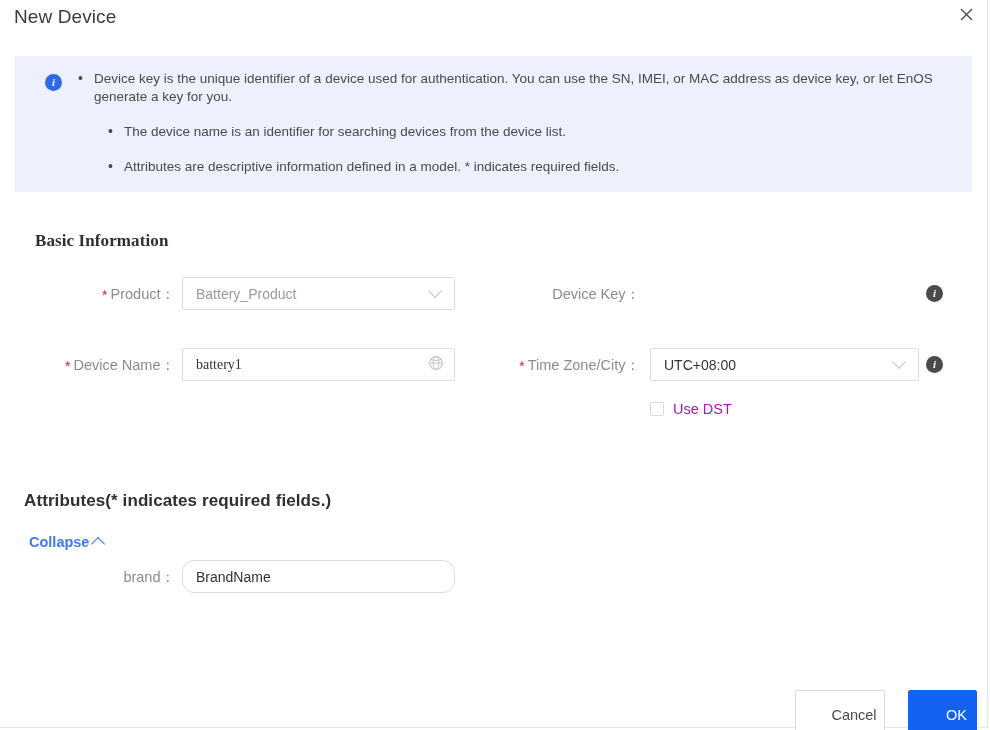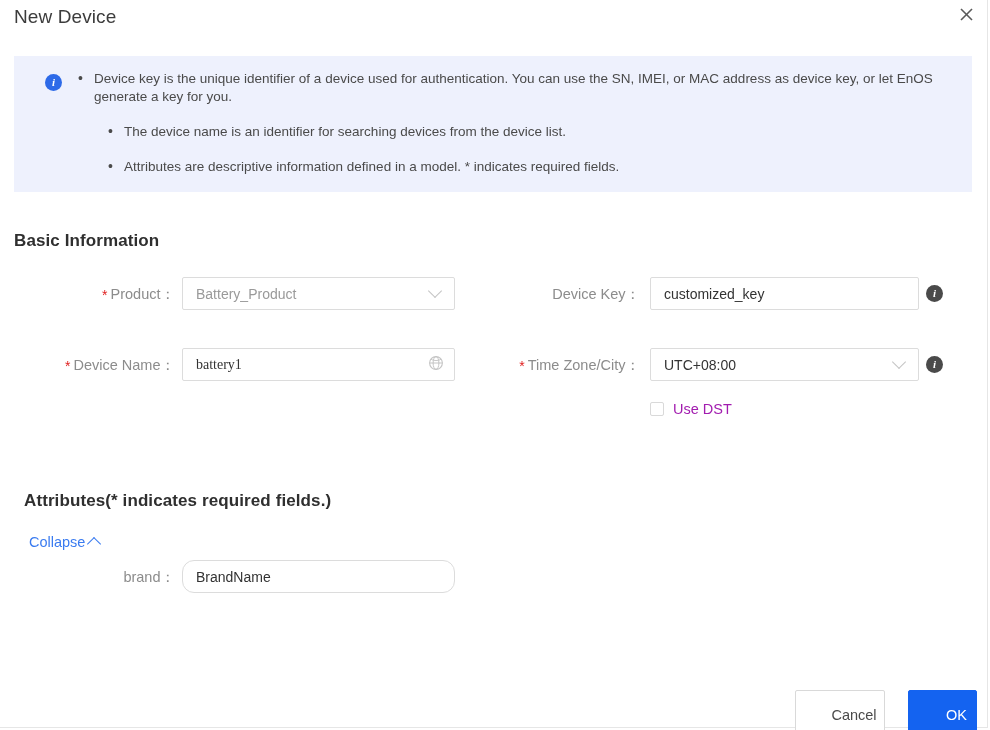--- a/index.html
+++ b/index.html
@@ -110,33 +110,34 @@
   }
 
   
   .section-title {
     position: absolute;
     font-size: 17px;
     font-weight: bold;
     color: #2f2f2f;
     letter-spacing: .1px;
   }
-  #basic-info-title { left: 14px; top: 231px; }
+  #basic-info-title { left: 35px; top: 231px; font-family: Liberation Serif, serif; }
   #attributes-title { left: 24px; top: 491px; }
 
   .collapse-link {
     position: absolute;
     left: 29px;
     top: 534px;
     font-size: 14.5px;
     color: #3a7bf0;
     cursor: pointer;
     display: flex;
     align-items: center;
     gap: 4px;
+    font-weight: bold;
   }
   .caret-up {
     display: inline-block;
     width: 9px;
     height: 9px;
     border-left: 1.4px solid #3a7bf0;
     border-top: 1.4px solid #3a7bf0;
     transform: rotate(45deg);
     position: relative;
     top: 2px;
@@ -298,23 +299,20 @@
   <div class="control select muted" style="left:182px; top:277px; width:273px;">
     <span class="val">Battery_Product</span>
     <span class="chev-down"></span>
   </div>
 
   <div class="field" style="left:455px; top:278px; width:185px;">
     <div class="field-label">
       <span class="req"></span><span>Device Key：</span>
     </div>
   </div>
-  <div class="control input" style="left:650px; top:277px; width:269px;">
-    <span class="val">customized_key</span>
-  </div>
   <div class="info-dot" style="left:926px; top:285px;">i</div>
 
   <div class="field" style="left:0px; top:349px; width:175px;">
     <div class="field-label">
       <span class="req">*</span><span>Device Name：</span>
     </div>
   </div>
   <div class="control input" style="left:182px; top:348px; width:273px;font-family:Liberation Serif, serif;">
     <span class="val">battery1</span>
     <span class="globe-icon">

